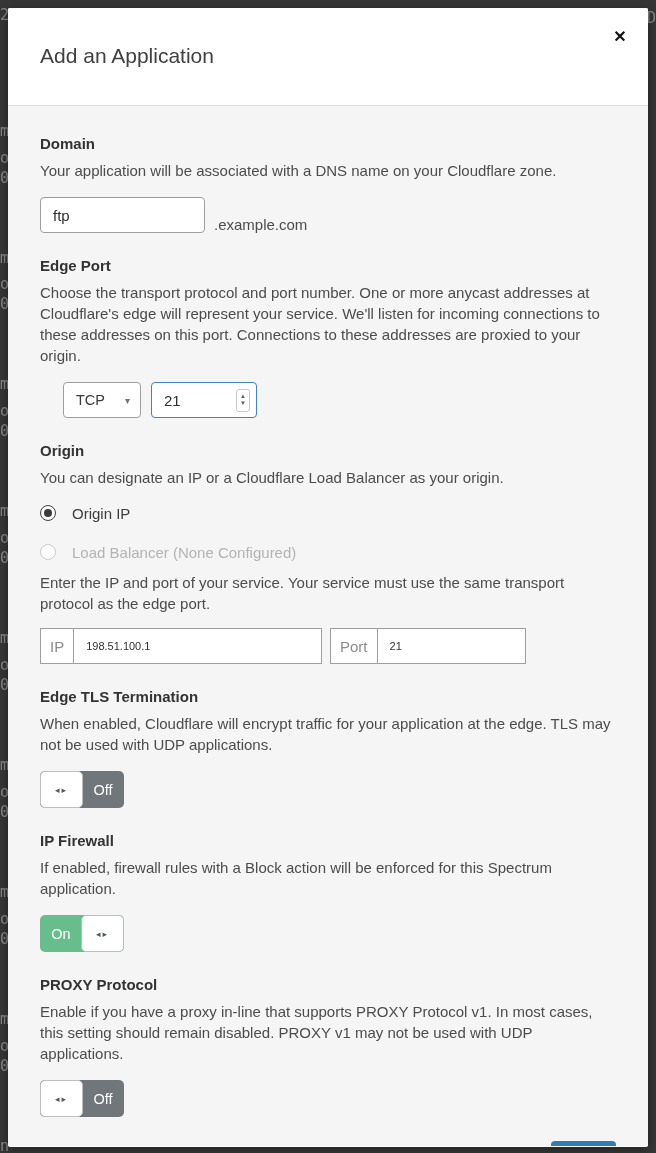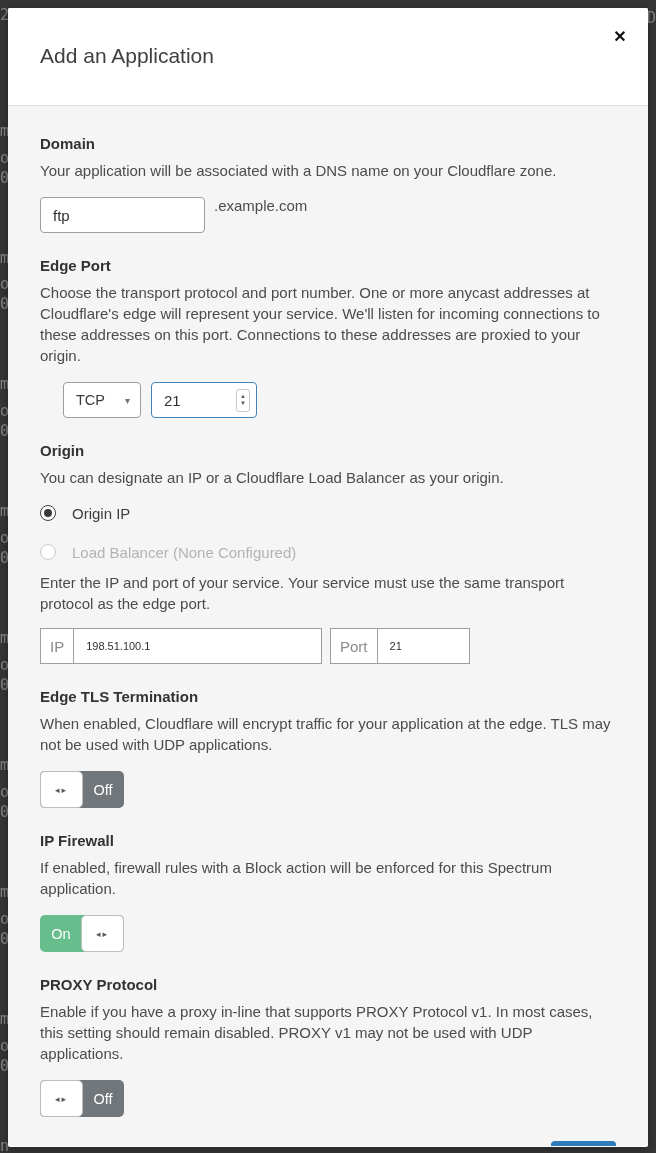--- a/index.html
+++ b/index.html
@@ -52,21 +52,21 @@
   .section-heading { font-size:15px; font-weight:700; color:#333333; margin:0 0 8px; }
   .desc { font-size:15px; line-height:21px; color:#4c4c4c; margin:0 0 16px; max-width:578px; }
   .desc.tight { margin-bottom:8px; }
 
   
   .text-input {
     height:36px; border:1px solid #9e9e9e; border-radius:4px;
     background:#fff; font-family:"Liberation Sans",sans-serif;
     font-size:15px; color:#313131; padding:0 12px; outline:none;
   }
-  .inline-row { display:flex; align-items:flex-start; }
+  .inline-row { display:flex; align-items:flex-end; }
   .suffix { font-size:15px; color:#4c4c4c; margin-left:9px; }
 
   
   .port-row { display:flex; align-items:center; gap:10px;padding-left:23px; }
   .select-box {
     width:78px; height:36px; border:1px solid #9e9e9e; border-radius:4px;
     background:#fff; display:flex; align-items:center; justify-content:space-between;
     padding:0 10px 0 12px; font-size:14.5px; color:#3a3a3a; cursor:pointer;
   }
   .caret { font-size:10px; color:#6f767b; }
@@ -101,21 +101,21 @@
   .radio-label { font-size:15px; color:#3d3d3d; margin-left:16px; }
   .radio-label.disabled { color:#b3b3b3; }
 
   
   .prefix-row { display:flex; gap:8px; }
   .prefix-group {
     height:36px; border:1px solid #9e9e9e; background:#fff;
     display:flex; align-items:stretch;
   }
   .prefix-group.ip { width:282px; }
-  .prefix-group.port { width:140px; }
+  .prefix-group.port { width:196px; }
   .prefix-label {
     display:flex; align-items:center; padding:0 9px;
     font-size:15px; color:#8a8a8a; border-right:1px solid #9e9e9e; flex:none;
   }
   .prefix-group input {
     flex:1; min-width:0; border:none; outline:none; background:transparent;
     font-family:"Liberation Sans",sans-serif; font-size:11px; color:#313131; padding:0 12px;
   }
 
   

